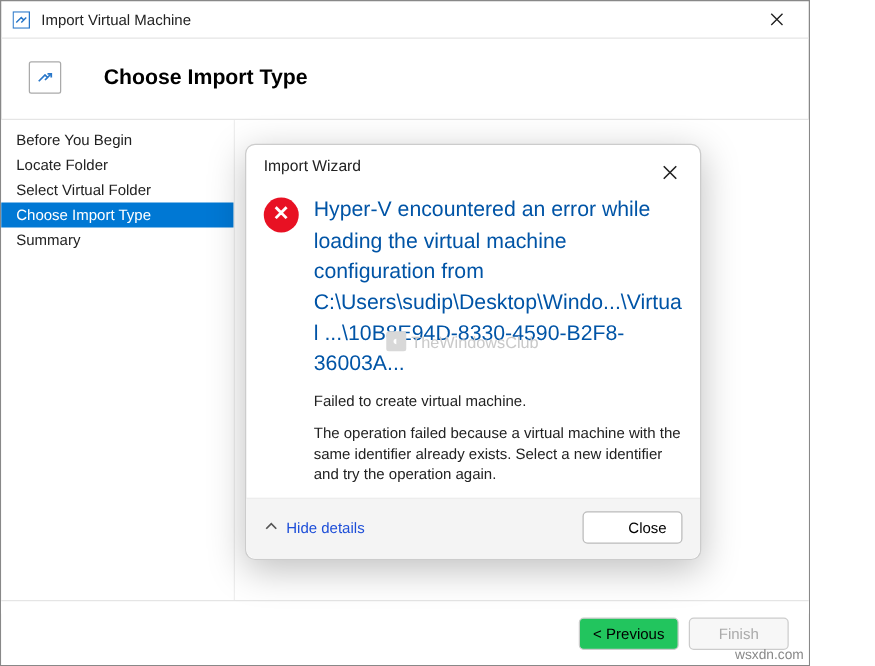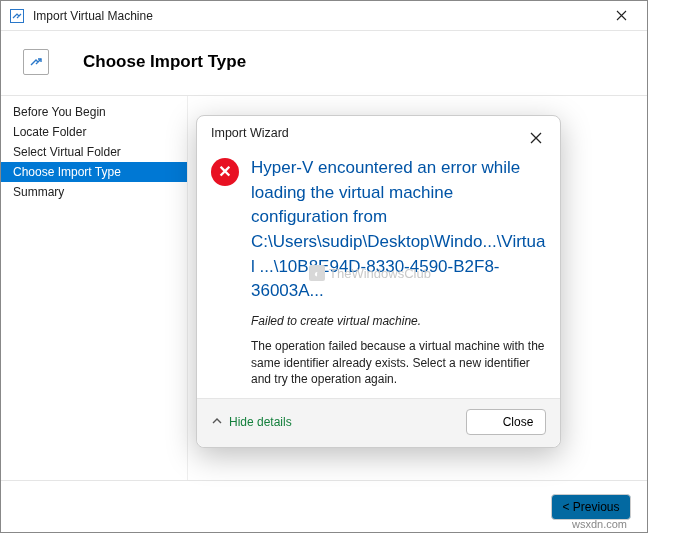--- a/index.html
+++ b/index.html
@@ -18,44 +18,44 @@
     .header-title { font-size: 17px; font-weight: bold; color: #000; }
 
     .body { display: flex; height: 395px; }
     .sidebar { width: 186px; background: #fff; padding-top: 6px; }
     .sidebar-item { padding: 3px 12px; font-size: 12px; color: #222; cursor: pointer; }
     .sidebar-item.active { background: #0078d4; color: #fff; }
 
     .content-pane { flex: 1; position: relative; background: #fff; border-left: 1px solid #eee; }
 
     .footer { position: absolute; bottom: 0; left: 0; right: 0; height: 52px; border-top: 1px solid #e5e5e5; display: flex; align-items: center; justify-content: flex-end; gap: 8px; padding: 0 16px; background: #fff; }
-    .btn { min-width: 80px; height: 26px; border: 1px solid #ccc; border-radius: 4px; background: #0369a1; font-size: 12px; cursor: pointer; padding: 0 10px; }
+    .btn { min-width: 80px; height: 26px; border: 1px solid #ccc; border-radius: 4px; background: #22c55e; font-size: 12px; cursor: pointer; padding: 0 10px; }
     .btn:disabled { color: #aaa; background: #f7f7f7; cursor: default; }
 
     
     .dialog { position: absolute; left: 195px; top: 114px; width: 365px; border: 1px solid #ccc; border-radius: 8px; background: #fff; box-shadow: 0 8px 30px rgba(0,0,0,0.25); }
     .dlg-titlebar { display: flex; justify-content: space-between; padding: 10px 12px 6px 14px; }
     .dlg-title { font-size: 12.5px; color: #222; }
     .dlg-close { width: 24px; height: 24px; display: flex; align-items: center; justify-content: center; cursor: pointer; }
     .dlg-body { display: flex; padding: 0px 14px 10px 14px; gap: 12px; }
     .dlg-icon { width: 28px; flex: 0 0 28px; padding-top: 2px; }
     .err-circle { width: 28px; height: 28px; border-radius: 50%; background: #e81123; display: flex; align-items: center; justify-content: center; }
     .err-x { color: #fff; font-size: 16px; font-weight: bold; line-height: 1; }
     .dlg-msg { flex: 1; }
     .dlg-headline { font-size: 17px; color: #0054a6; line-height: 1.45; word-break: break-word; }
-    .dlg-line1 { font-size: 12px; color: #222; margin-top: 10px; font-style: italic; }
+    .dlg-line1 { font-size: 12px; color: #222; margin-top: 10px; }
     .dlg-line2 { font-size: 12px; color: #222; margin-top: 10px; line-height: 1.4; }
     .dlg-footer { display: flex; align-items: center; justify-content: space-between; padding: 10px 14px 12px 14px; background: #f4f4f4; border-top: 1px solid #e5e5e5; border-radius: 0 0 8px 8px; }
-    .hide-details { display: flex; align-items: center; gap: 6px; font-size: 12px; color: #15803d; cursor: pointer; }
+    .hide-details { display: flex; align-items: center; gap: 6px; font-size: 12px; color: #1d4ed8; cursor: pointer; }
     .chev { display: inline-block; }
     .dlg-close-btn { min-width: 80px; height: 26px; border: 1px solid #bbb; border-radius: 4px; background: #fff; font-size: 12px; cursor: pointer; padding-left: 24px; }
 
     .watermark { position: absolute; left: 308px; top: 264px; font-size: 13px; color: #c9c9c9; display: flex; align-items: center; gap: 4px; pointer-events: none; z-index: 200; }
     .wm-icon { width: 16px; height: 16px; background: #d8d8d8; border-radius: 2px; display: inline-flex; align-items: center; justify-content: center; font-size: 10px; color: #fff; }
-    .wsxdn { position: absolute; right: 20px; bottom: 2px; font-size: 11px; color: #888; z-index: 50; pointer-events: none; text-align: right; }
+    .wsxdn { position: absolute; right: 4px; bottom: 2px; font-size: 11px; color: #888; z-index: 50; pointer-events: none; text-align: right; }
   </style>
 </head>
 <body>
 
 <div class="outer-window">
 
   <div class="titlebar">
     <div class="titlebar-left">
       <span class="titlebar-icon">
         <svg width="14" height="14" viewBox="0 0 14 14">
@@ -88,20 +88,21 @@
       <div class="sidebar-item">Locate Folder</div>
       <div class="sidebar-item">Select Virtual Folder</div>
       <div class="sidebar-item active">Choose Import Type</div>
       <div class="sidebar-item">Summary</div>
     </div>
     <div class="content-pane"></div>
   </div>
 
   <div class="footer">
     <button class="btn">&lt; Previous</button>
+    <button class="btn" disabled="">Finish</button>
   </div>
 
   <div class="dialog">
     <div class="dlg-titlebar">
       <span class="dlg-title">Import Wizard</span>
       <div class="dlg-close">
         <svg width="12" height="12" viewBox="0 0 12 12">
             <path d="M1 1 L11 11 M11 1 L1 11" stroke="#222" stroke-width="1.3"></path>
           </svg>
       </div>

